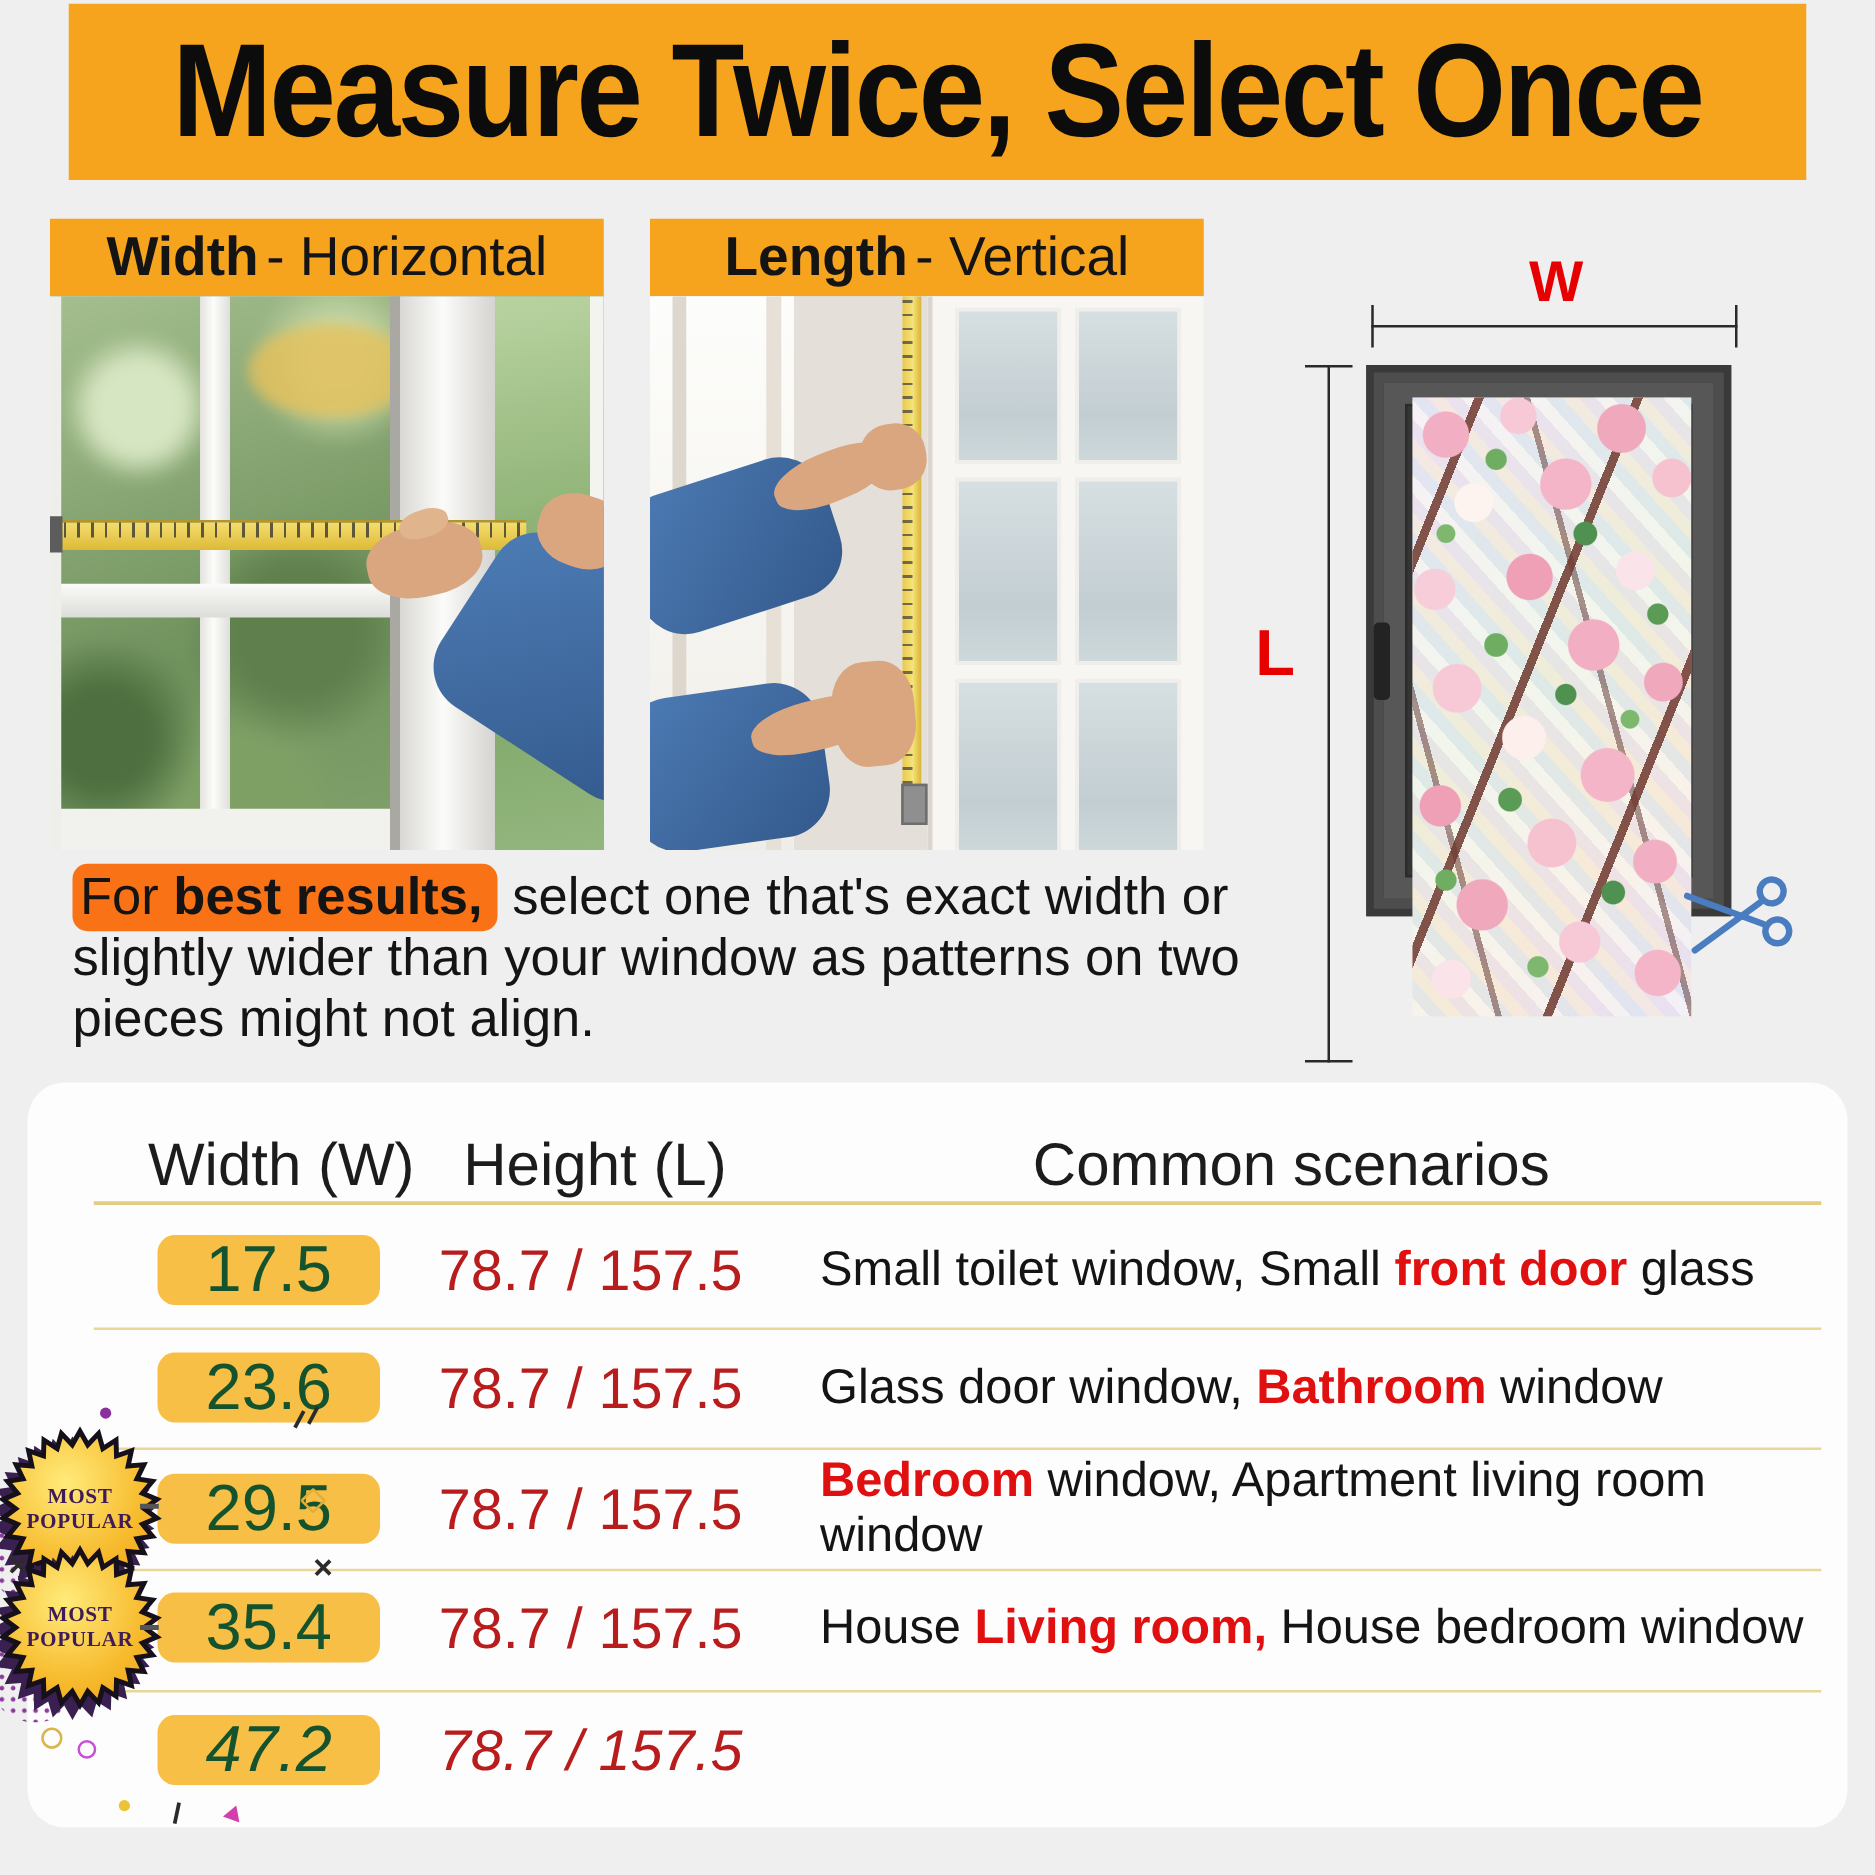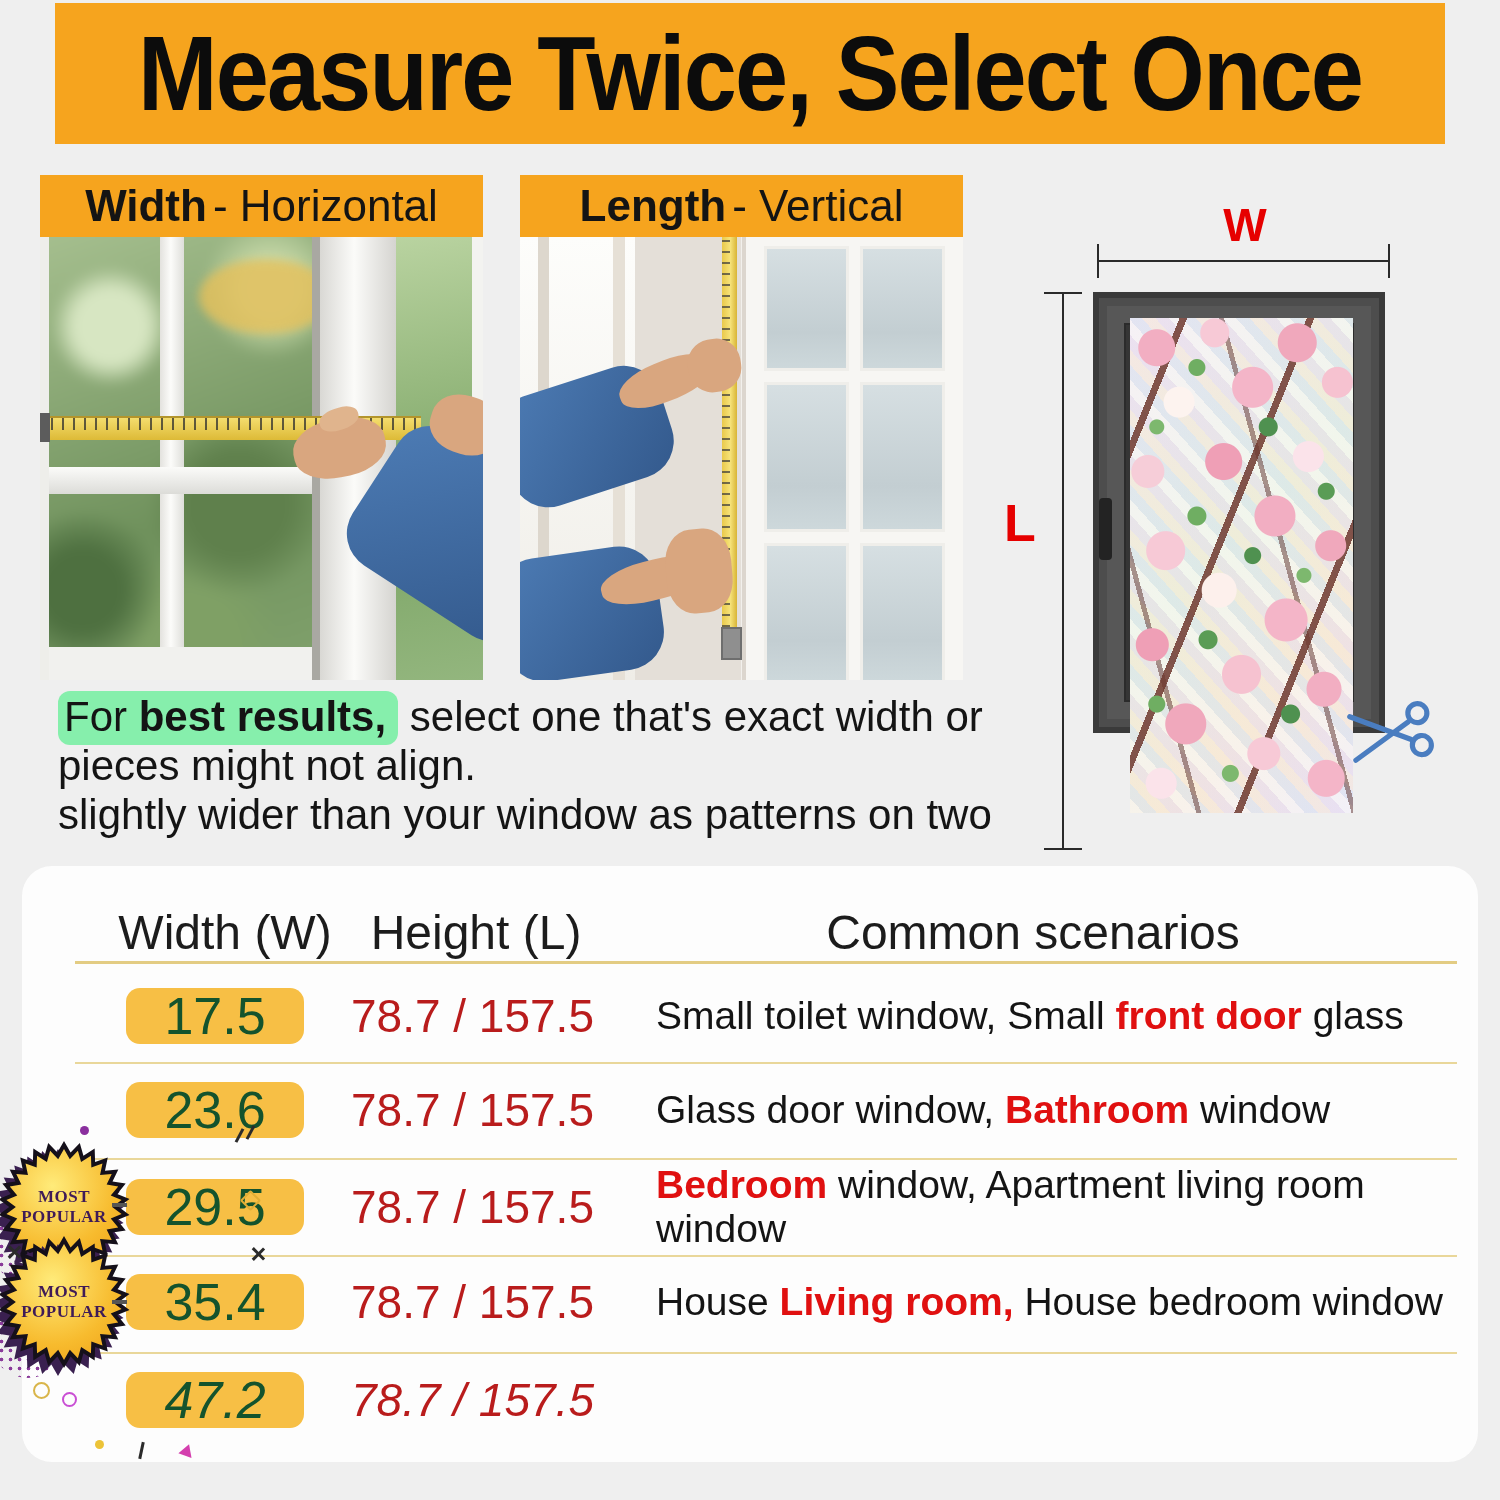--- a/index.html
+++ b/index.html
@@ -122,21 +122,21 @@
       radial-gradient(circle at 72% 80%,#4f9150 0 9px,rgba(79,145,80,0) 10px),
       radial-gradient(circle at 45% 92%,#7db86e 0 8px,rgba(125,184,110,0) 9px),
       repeating-linear-gradient(112deg,transparent 0 46px,rgba(110,56,46,.85) 46px 53px,transparent 53px 118px),
       repeating-linear-gradient(75deg,transparent 0 64px,rgba(90,45,40,.5) 64px 69px,transparent 69px 150px),
       repeating-linear-gradient(48deg,rgba(255,255,255,.45) 0 10px,rgba(205,225,250,.35) 10px 20px,rgba(255,235,210,.35) 20px 30px,rgba(230,215,245,.35) 30px 40px),
       linear-gradient(135deg,#efe6ee,#e6eedd 45%,#f3e8da 75%,#e9e5f2);}
   .scissors{position:absolute;left:1348px;top:698px;width:88px;height:70px;transform:rotate(-8deg);}
 
   
   .note{position:absolute;left:58px;top:692px;width:965px;font-size:42px;line-height:49px;color:#141414;}
-  .note .hl{background:#86efac;border-radius:12px;padding:2px 12px 5px 6px;}
+  .note .hl{background:#f97316;border-radius:12px;padding:2px 12px 5px 6px;}
   .note b{font-weight:700;}
   .nline{display:block;}
 
   
   .card{position:absolute;left:22px;top:866px;width:1456px;height:596px;background:#fdfdfd;border-radius:30px;}
   .th{position:absolute;top:905px;font-size:48px;color:#1c1c1c;text-align:center;}
   .th1{left:105px;width:240px;} .th2{left:346px;width:260px;} .th3{left:823px;width:420px;}
   .hrule{position:absolute;left:75px;top:961px;width:1382px;height:3px;background:#e3cc83;}
   .trow{position:absolute;left:0;width:1500px;height:92px;}
   .pill{position:absolute;left:126px;top:50%;transform:translateY(-50%);width:178px;height:56px;
@@ -258,22 +258,22 @@
         <circle cx="98" cy="20" r="13"></circle>
         <circle cx="98" cy="64" r="13"></circle>
       </g>
     </svg>
   </div>
 
   <div class="note">
     <span class="nline">
       <span class="hl"><span>For </span><b>best results,</b></span><span> select one that's exact width or</span>
     </span>
+    <span class="nline">slightly wider than your window as patterns on two</span>
     <span class="nline">pieces might not align.</span>
-    <span class="nline">slightly wider than your window as patterns on two</span>
   </div>
 
   <div class="card"></div>
   <div class="th th1">Width (W)</div>
   <div class="th th2">Height (L)</div>
   <div class="th th3">Common scenarios</div>
   <div class="hrule"></div>
   <div>
       <div class="trow" style="top: 970px;">
         <div class="pill">17.5</div>

